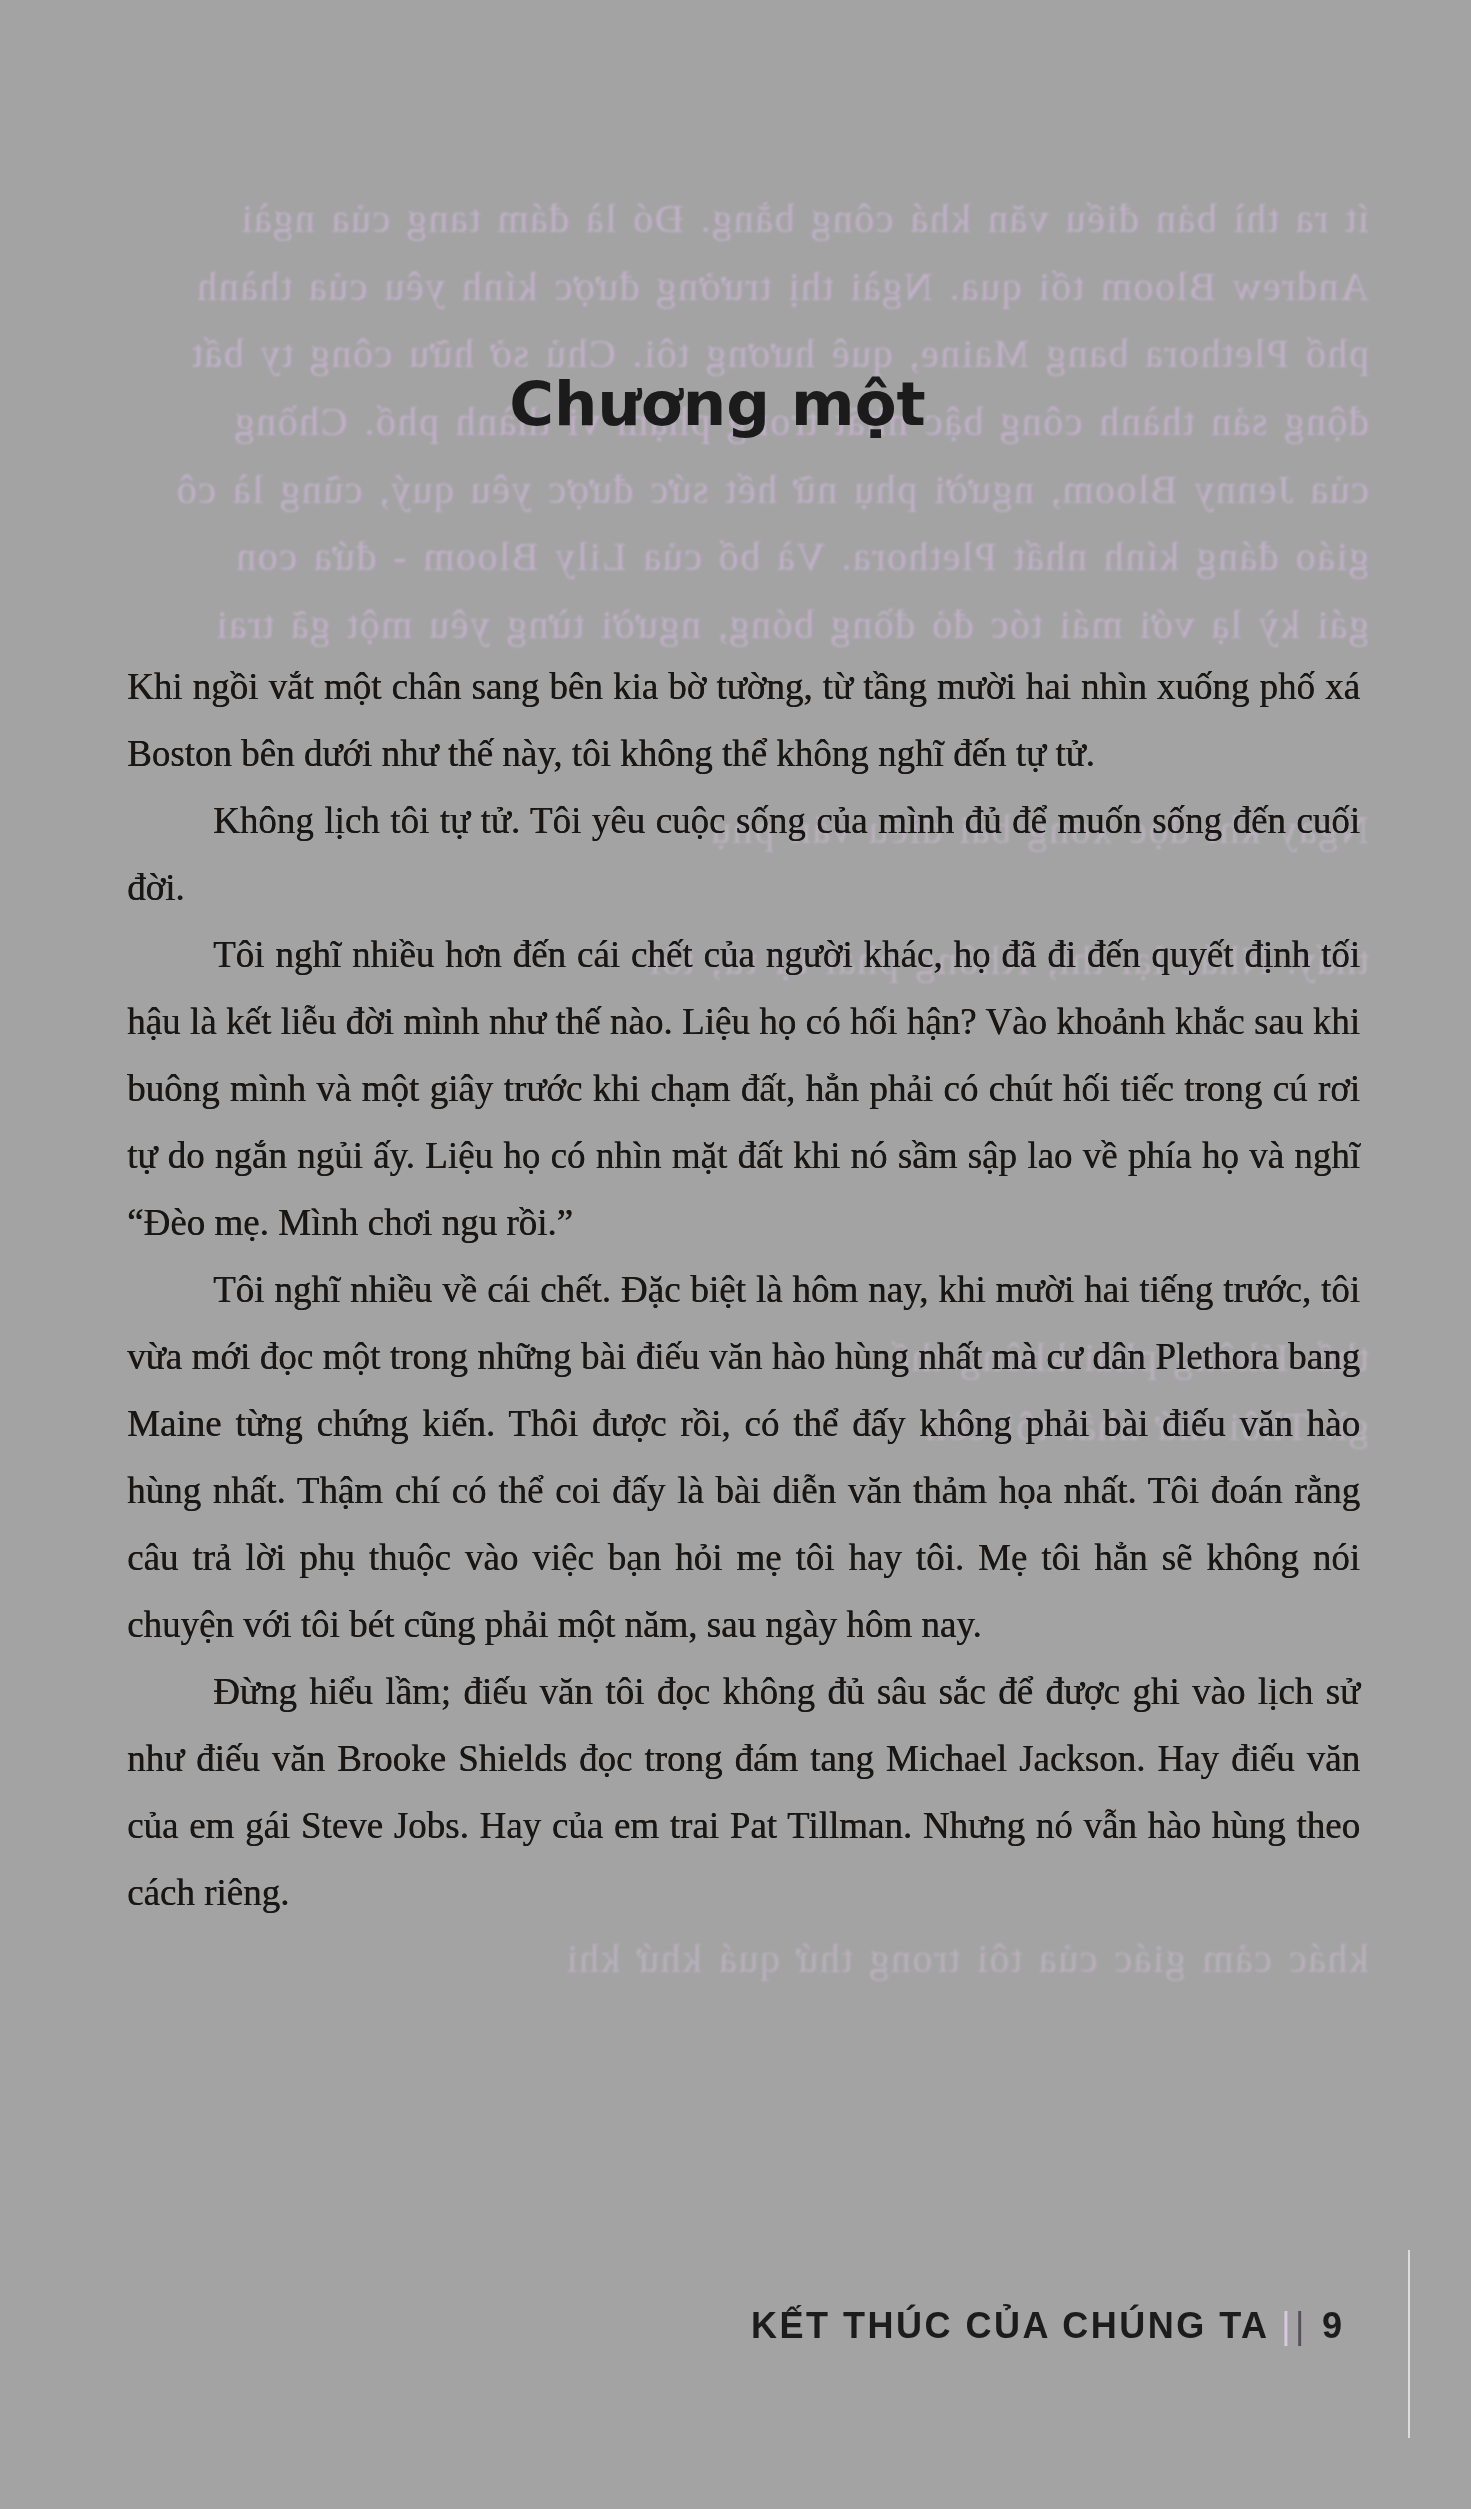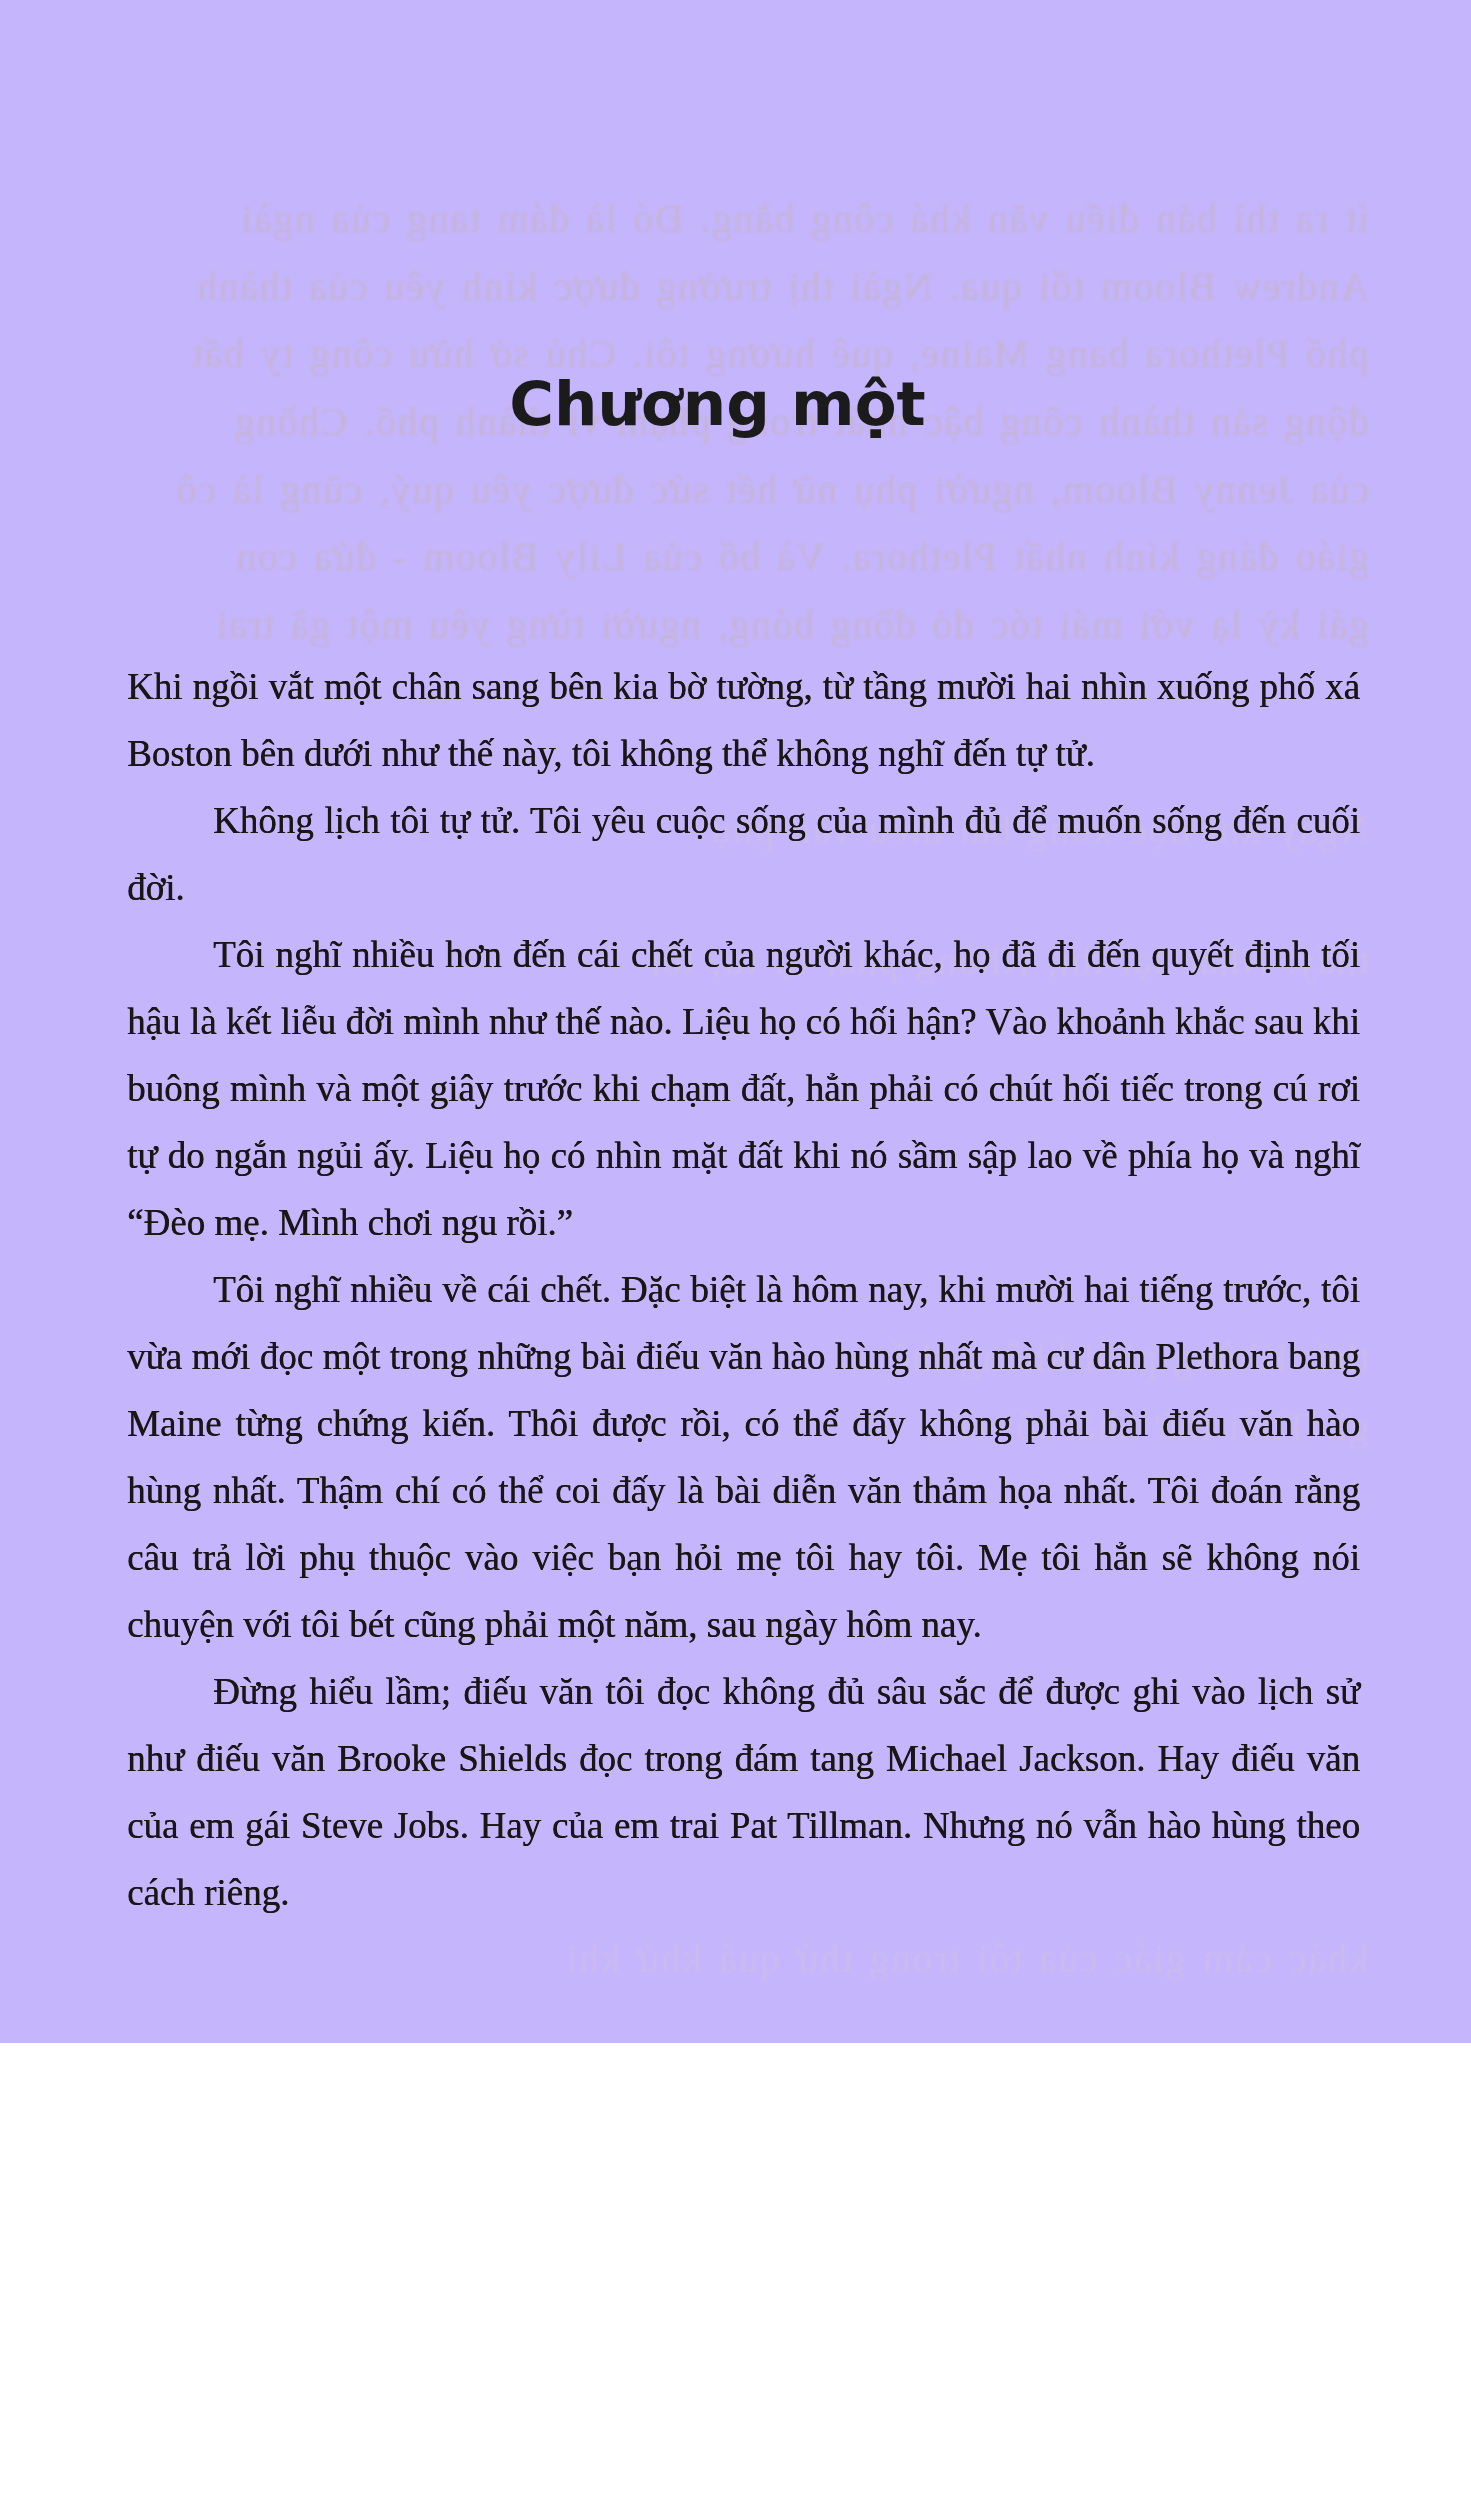--- a/index.html
+++ b/index.html
@@ -3,22 +3,22 @@
 <meta charset="utf-8">
 <style>
   html, body {
     margin: 0;
     padding: 0;
     background: #ffffff;
   }
   .page {
     position: relative;
     width: 1471px;
-    height: 2043px;
-    background: #c4b5fd;
+    height: 2509px;
+    background: #a3a3a3;
     overflow: hidden;
     font-family: "Liberation Serif", serif;
   }
 
   
   .ghost-layer {
     position: absolute;
     inset: 0;
     pointer-events: none;
   }
@@ -147,20 +147,21 @@
 
   <div class="body-text">
       <p class=""><span>Khi ngồi vắt một chân sang bên kia bờ tường, từ tầng mười hai nhìn xuống phố xá Boston bên dưới như thế này, tôi không thể không nghĩ đến tự tử.</span></p>
       <p class="indent"><span>Không lịch </span><span class="italic">tôi</span><span> tự tử. Tôi yêu cuộc sống của mình đủ để muốn sống đến cuối đời.</span></p>
       <p class="indent"><span>Tôi nghĩ nhiều hơn đến cái chết của người khác, họ đã đi đến quyết định tối hậu là kết liễu đời mình như thế nào. </span><span class="italic">Liệu họ có hối hận?</span><span> Vào khoảnh khắc sau khi buông mình và một giây trước khi chạm đất, hẳn phải có chút hối tiếc trong cú rơi tự do ngắn ngủi ấy. Liệu họ có nhìn mặt đất khi nó sầm sập lao về phía họ và nghĩ “Đèo mẹ. </span><span class="italic">Mình chơi ngu rồi.</span><span>”</span></p>
       <p class="indent"><span>Tôi nghĩ nhiều về cái chết. Đặc biệt là hôm nay, khi mười hai tiếng trước, tôi vừa mới đọc một trong những bài điếu văn hào hùng nhất mà cư dân Plethora bang Maine từng chứng kiến. Thôi được rồi, có thể đấy không phải bài điếu văn hào hùng nhất. Thậm chí có thể coi đấy là bài diễn văn thảm họa nhất. Tôi đoán rằng câu trả lời phụ thuộc vào việc bạn hỏi mẹ tôi hay tôi. </span><span class="italic">Mẹ tôi hẳn sẽ không nói chuyện với tôi bét cũng phải một năm, sau ngày hôm nay.</span></p>
       <p class="indent"><span>Đừng hiểu lầm; điếu văn tôi đọc không đủ sâu sắc để được ghi vào lịch sử như điếu văn Brooke Shields đọc trong đám tang Michael Jackson. Hay điếu văn của em gái Steve Jobs. Hay của em trai Pat Tillman. Nhưng nó vẫn hào hùng theo cách riêng.</span></p>
     </div>
 
   <div class="page-footer">
+    <span class="running-title">KẾT THÚC CỦA CHÚNG TA</span>
     <span class="footer-sep">|</span>
     <span class="page-number">9</span>
   </div>
 
   <div class="scan-edge"></div>
 
 </div>
 
 
 </body></html>

